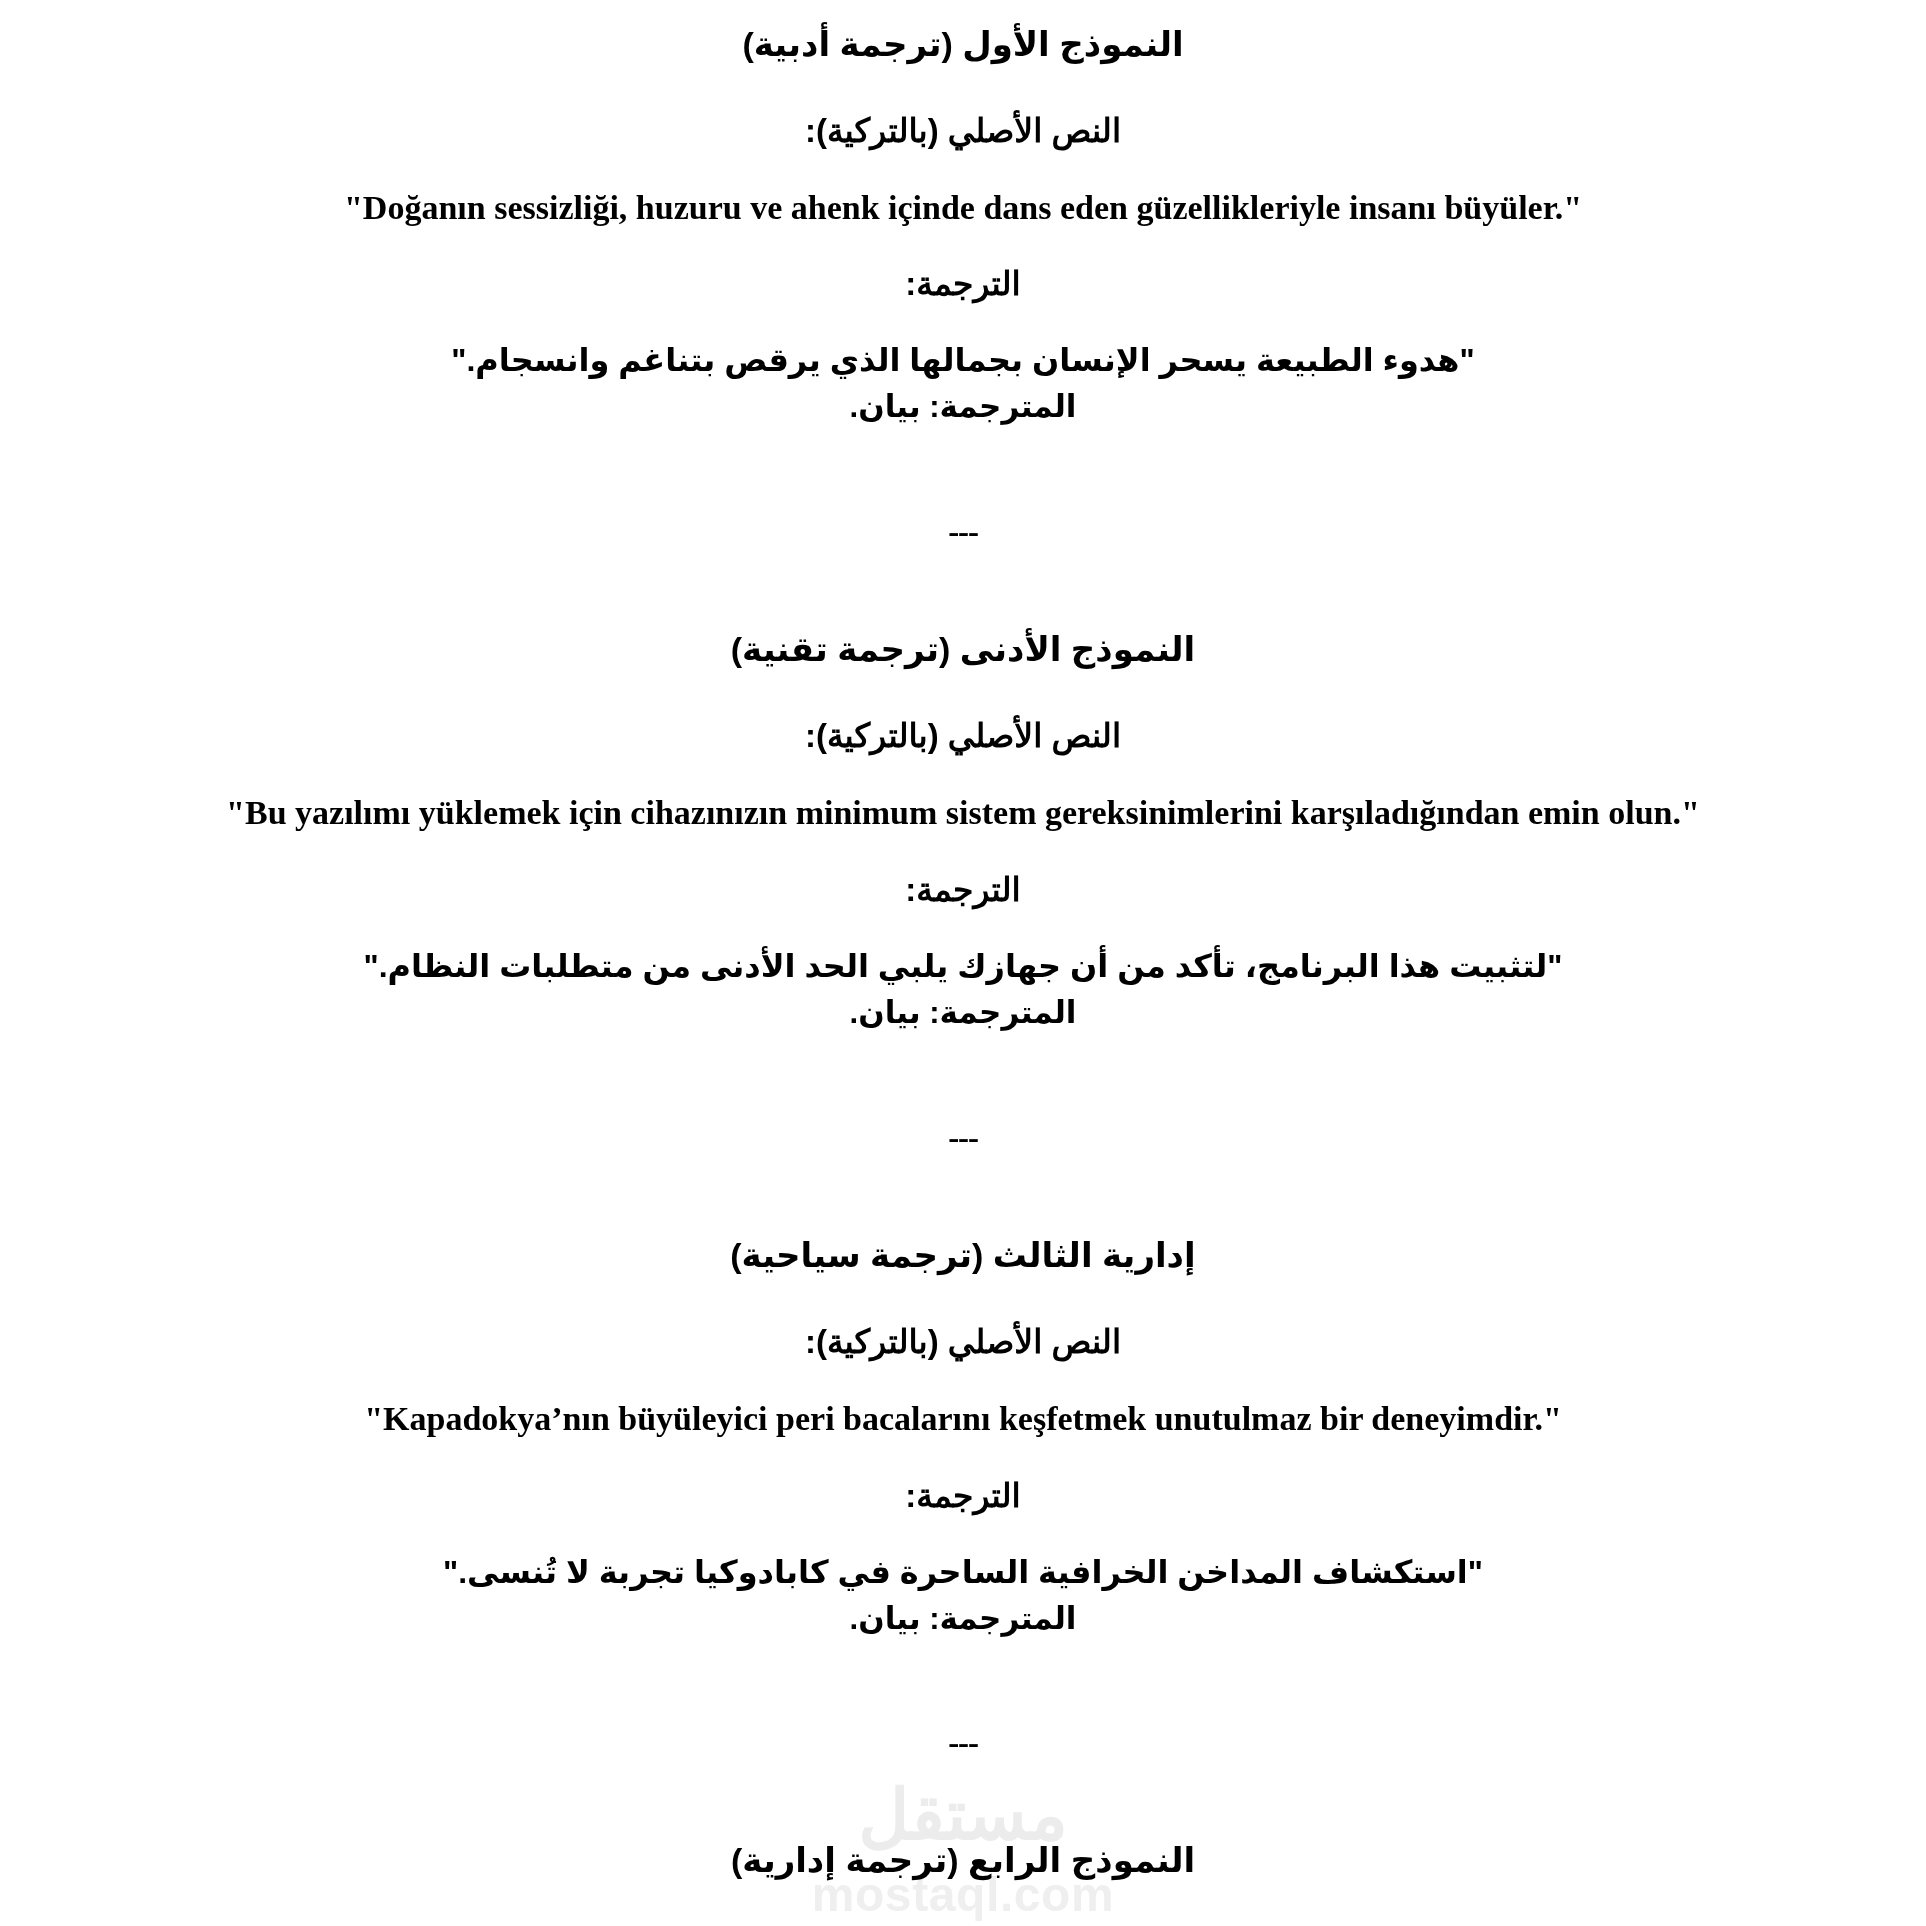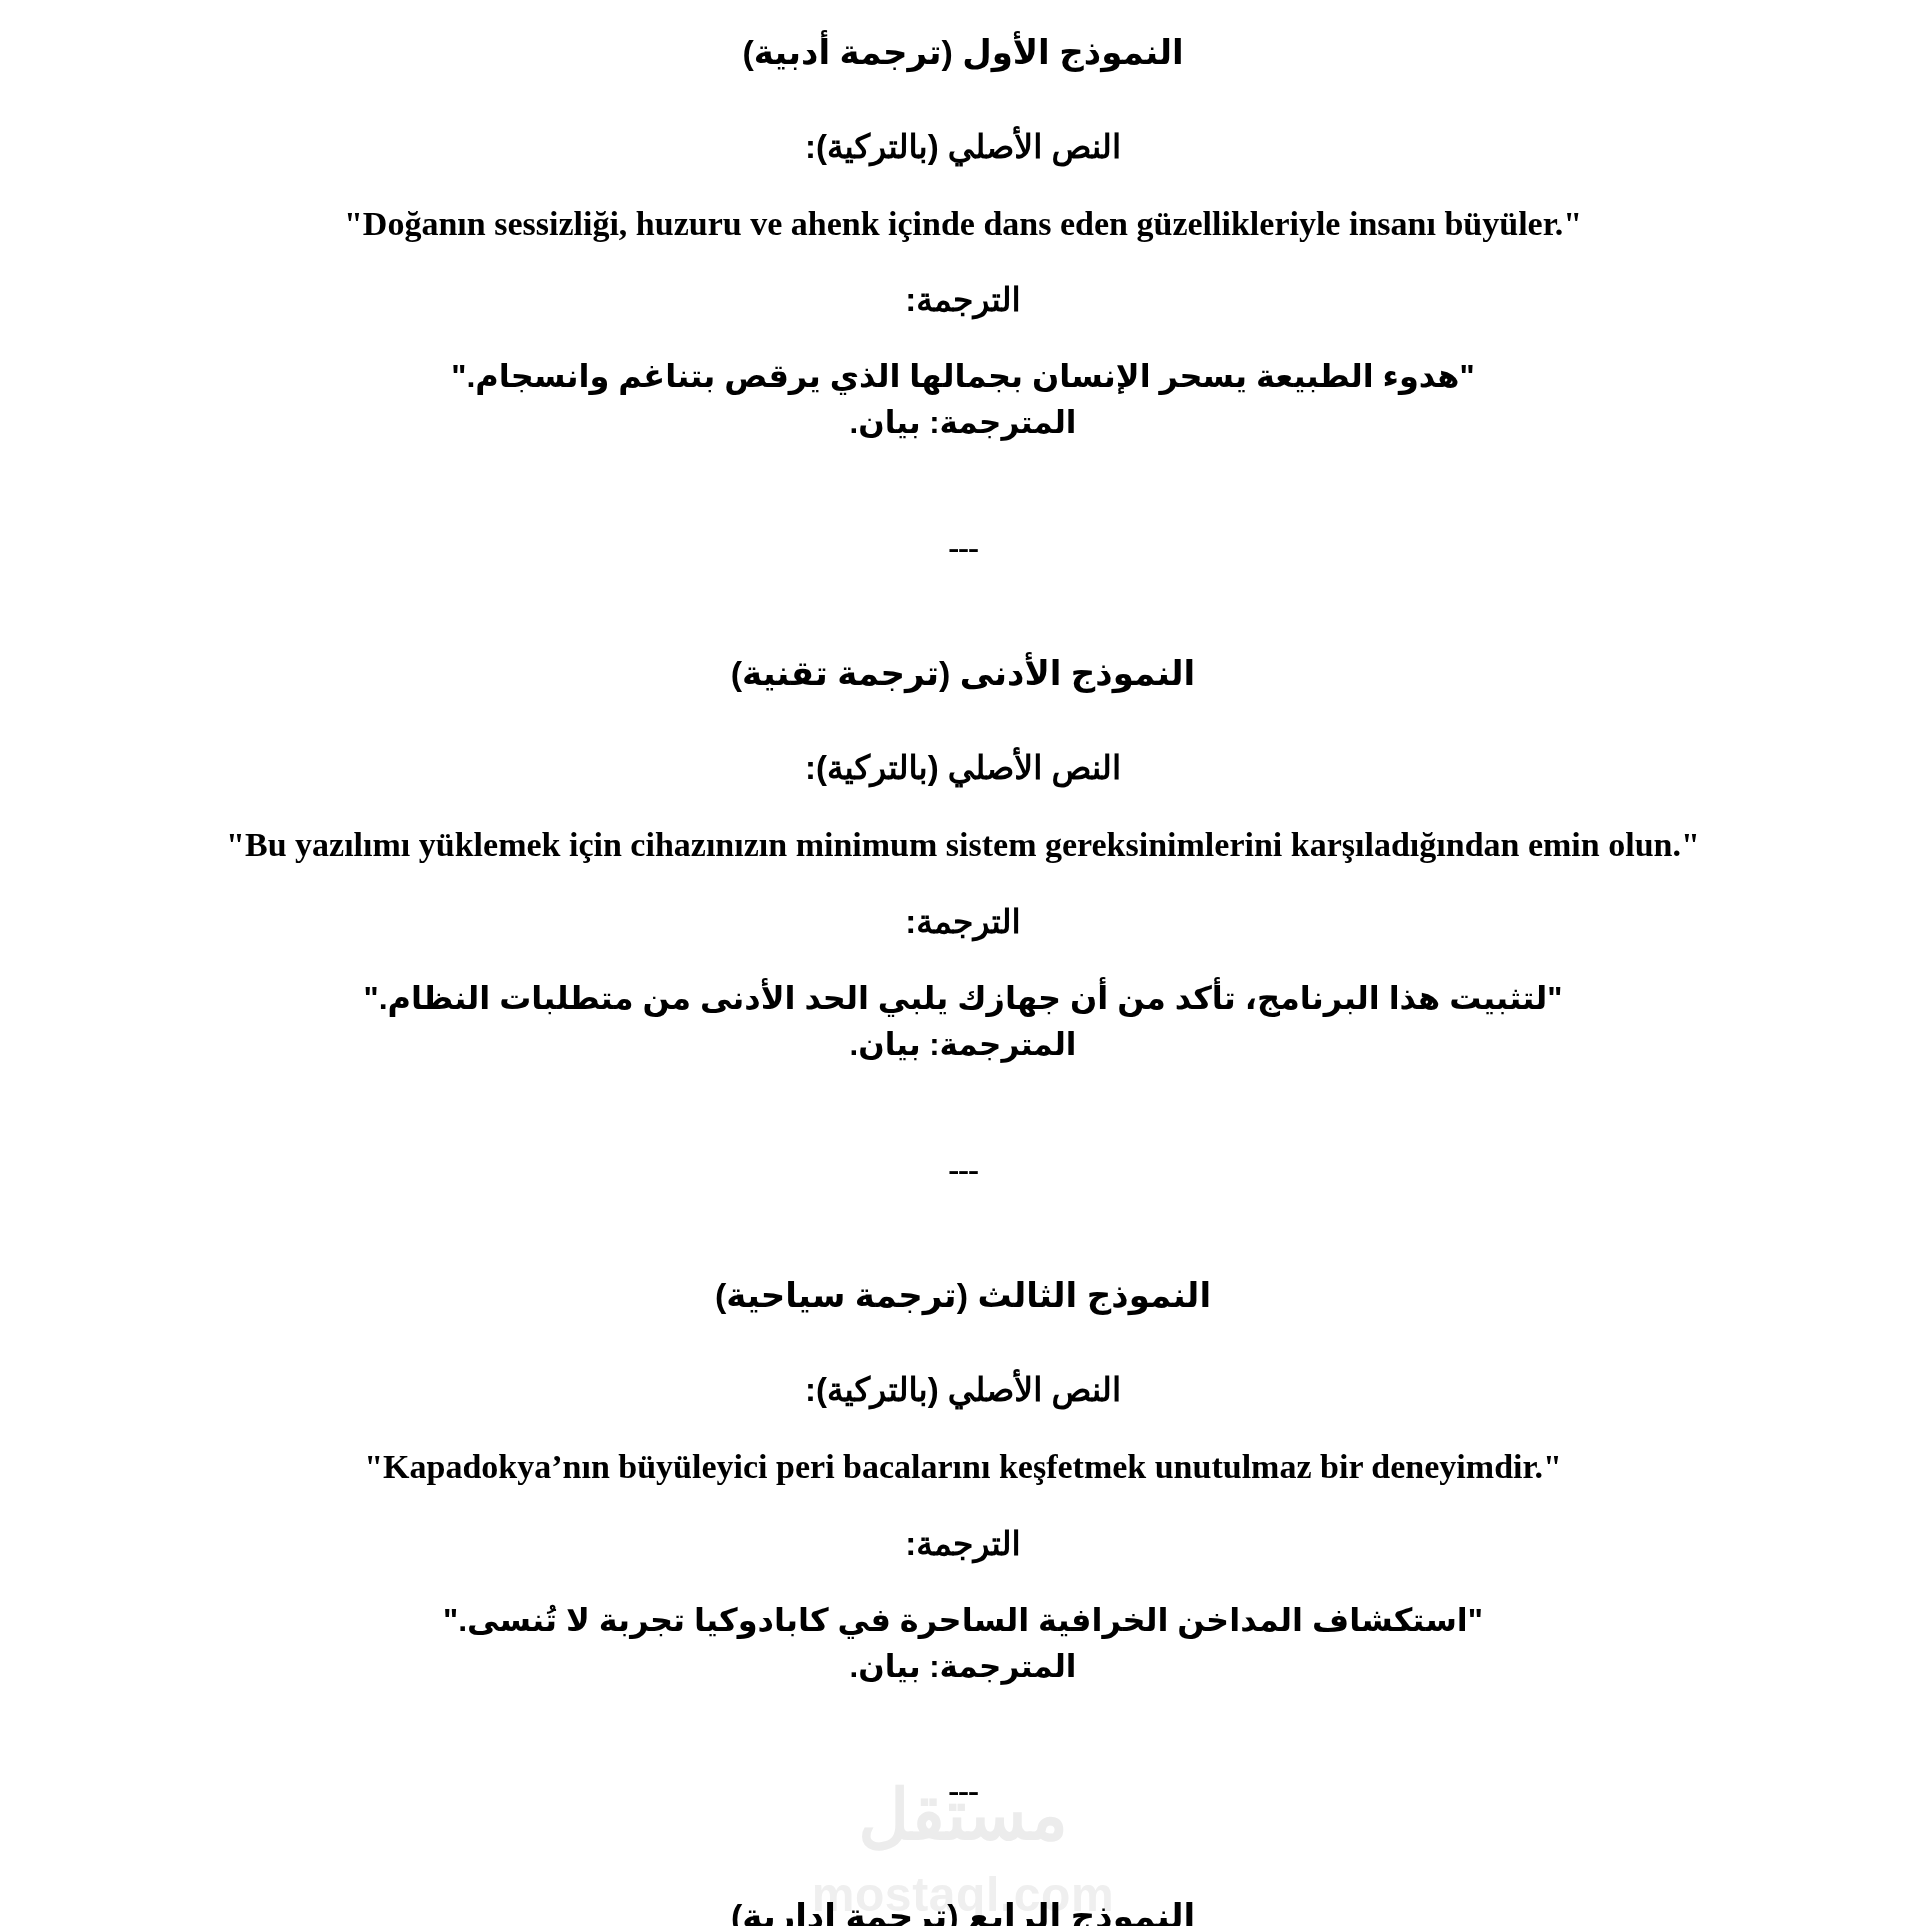--- a/index.html
+++ b/index.html
@@ -61,21 +61,21 @@
 
   
   .ar-head {
     font-family: "Liberation Sans", "DejaVu Sans", sans-serif;
     font-weight: 700;
     font-size: 34px;
     line-height: 1.18;
     direction: rtl;
     unicode-bidi: isolate;
     text-align: center;
-    margin: 16px;
+    margin: 8px;
   }
   .ar-label {
     font-family: Liberation Sans, sans-serif;
     font-weight: 700;
     font-size: 33px;
     line-height: 1.18;
     direction: rtl;
     unicode-bidi: isolate;
     text-align: center;
     margin: 0;
@@ -174,21 +174,21 @@
       <div class="sp-label-to-body"></div>
       <p class="ar-body">"لتثبيت هذا البرنامج، تأكد من أن جهازك يلبي الحد الأدنى من متطلبات النظام."</p>
       <p class="ar-sub">المترجمة: بيان.</p>
     </div>
 
     <div class="sp-before-sep"></div>
     <p class="sep">---</p>
     <div class="sp-after-sep"></div>
 
     <div class="section">
-      <p class="ar-head">النموذج الثالث (ترجمة سياحية)</p>
+      <p class="ar-head">إدارية الثالث (ترجمة سياحية)</p>
       <div class="sp-head-to-label"></div>
       <p class="ar-label">النص الأصلي (بالتركية):</p>
       <div class="sp-label-to-tr"></div>
       <p class="tr-line">"Kapadokya’nın büyüleyici peri bacalarını keşfetmek unutulmaz bir deneyimdir."</p>
       <div class="sp-tr-to-label"></div>
       <p class="ar-label">الترجمة:</p>
       <div class="sp-label-to-body"></div>
       <p class="ar-body">"استكشاف المداخن الخرافية الساحرة في كابادوكيا تجربة لا تُنسى."</p>
       <p class="ar-sub">المترجمة: بيان.</p>
     </div>

